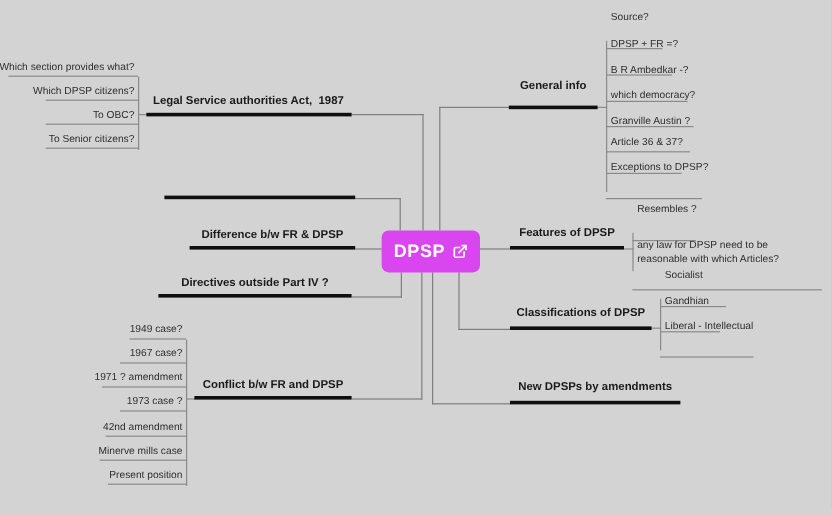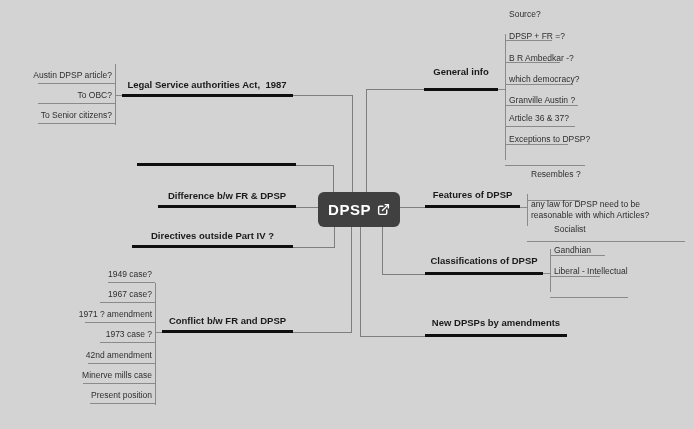--- a/index.html
+++ b/index.html
@@ -25,21 +25,21 @@
     font-size:8.5px; color:#2e2e2e; line-height:11px;
     border-bottom:1px solid #8a8a8a;
     display:flex; align-items:flex-end; white-space:nowrap;
   }
   .child.r{justify-content:flex-end; padding:0 3px 2px 0;}
   .child.l{justify-content:flex-start; padding:0 0 20px 4px;}
   .child.multi{white-space:normal; line-height:11px; padding:1px 3px 20px 4px; align-items:flex-start;}
   
   .center-node{
     position:absolute; left:318px; top:192px; width:82px; height:35px;
-    background:#404040; border-radius:6px;
+    background:#d946ef; border-radius:6px;
     display:flex; align-items:center; justify-content:center; gap:6px;
     cursor:pointer;
   }
   .center-label{color:#ffffff; font-weight:700; font-size:15px; letter-spacing:.5px;}
   .ext-icon{display:flex; align-items:center;}
 </style>
 </head>
 <body>
 
 <div id="canvas">
@@ -84,21 +84,22 @@
 
   <div class="blabel" style="left:112px;top:79px;width:190px">Legal Service authorities Act,  1987</div>
   <div class="blabel" style="left:158px;top:190px;width:138px">Difference b/w FR &amp; DPSP</div>
   <div class="blabel" style="left:132px;top:230px;width:161px">Directives outside Part IV ?</div>
   <div class="blabel" style="left:162px;top:315px;width:131px">Conflict b/w FR and DPSP</div>
   <div class="blabel" style="left:424px;top:66px;width:74px">General info</div>
   <div class="blabel" style="left:425px;top:189px;width:95px">Features of DPSP</div>
   <div class="blabel" style="left:425px;top:317px;width:142px">New DPSPs by amendments</div>
   <div class="blabel" style="left:425px;top:255px;width:118px">Classifications of DPSP</div>
 
-  <div class="child r" style="left:38px;top:70px;width:77px;height:14px">Austin DPSP article?</div>
+  <div class="child r" style="left:7px;top:50px;width:108px;height:14px">Which section provides what?</div>
+  <div class="child r" style="left:38px;top:70px;width:77px;height:14px">Which DPSP citizens?</div>
   <div class="child r" style="left:38px;top:90px;width:77px;height:14px">To OBC?</div>
   <div class="child r" style="left:38px;top:110px;width:77px;height:14px">To Senior citizens?</div>
 
   <div class="child r" style="left:108px;top:269px;width:47px;height:14px">1949 case?</div>
   <div class="child r" style="left:100px;top:289px;width:55px;height:14px">1967 case?</div>
   <div class="child r" style="left:85px;top:309px;width:70px;height:14px">1971 ? amendment</div>
   <div class="child r" style="left:100px;top:329px;width:55px;height:14px">1973 case ?</div>
   <div class="child r" style="left:88px;top:350px;width:67px;height:14px">42nd amendment</div>
   <div class="child r" style="left:83px;top:370px;width:72px;height:14px">Minerve mills case</div>
   <div class="child r" style="left:90px;top:390px;width:65px;height:14px">Present position</div>

